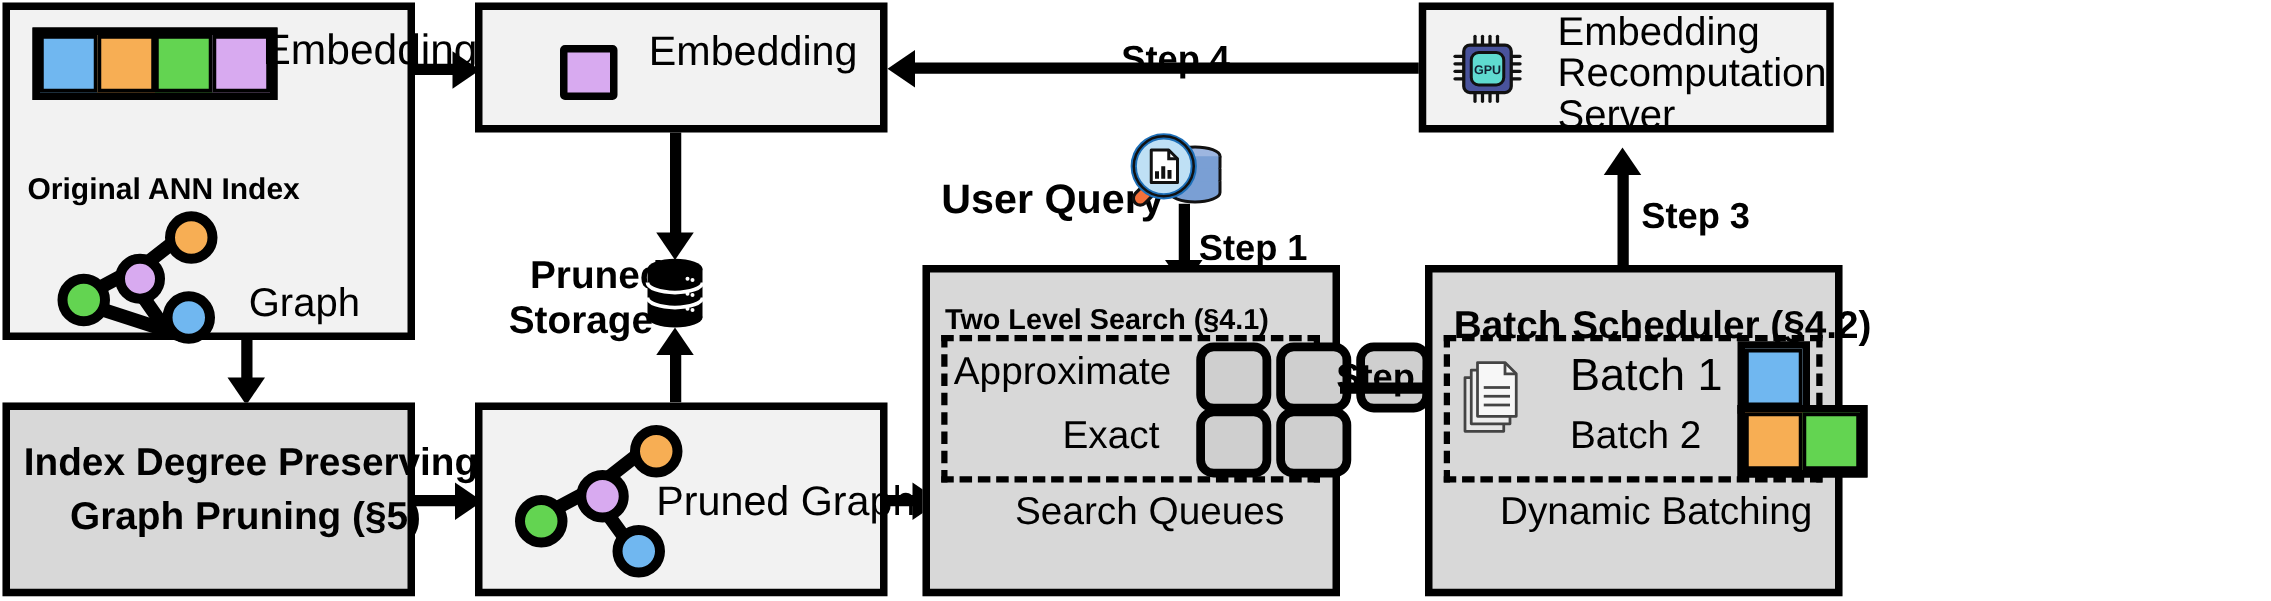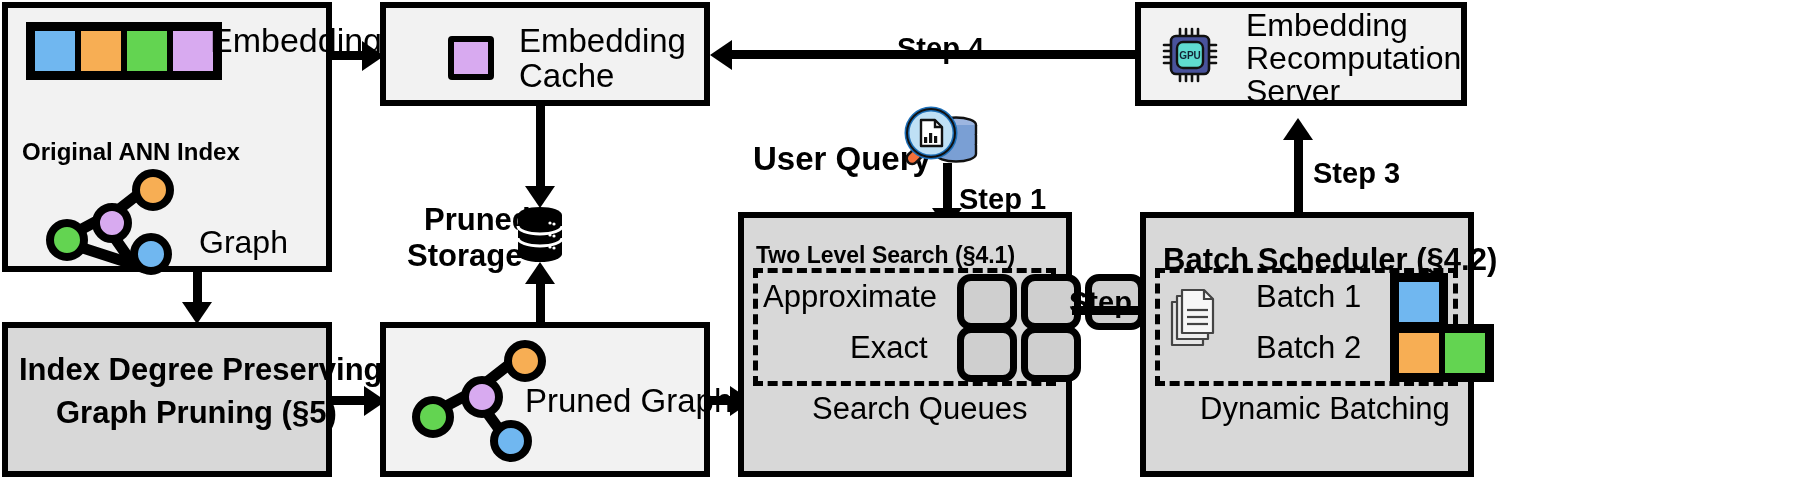--- a/index.html
+++ b/index.html
@@ -74,21 +74,20 @@
 
   <div class="ln" style="left:332px;top:51px;width:34px;height:9px;"></div>
   <div class="arrowhead ar-right" style="left:362px;top:41px;"></div>
 
   <div class="ln" style="left:332px;top:396px;width:36px;height:9px;"></div>
   <div class="arrowhead ar-right" style="left:364px;top:386px;"></div>
 
   <div class="box" style="left:380px;top:2px;width:330px;height:104px;"></div>
   <div class="chip" style="left:448px;top:36px;width:46px;height:44px;background:#d8aaf0;border-radius:4px;"></div>
   <div class="lbl" style="left:519px;top:23px;font-size:33px;">Embedding</div>
-  <div class="lbl" style="left:519px;top:58px;font-size:33px;">Cache</div>
 
   <div class="ln" style="left:536px;top:106px;width:9px;height:85px;"></div>
   <div class="arrowhead ar-down" style="left:525px;top:186px;"></div>
 
   <div class="lbl bold" style="left:424px;top:186px;font-size:31px;">Pruned</div>
   <div class="lbl bold" style="left:407px;top:222px;font-size:31px;">Storage</div>
 
   <div style="position:absolute;left:516px;top:206px;width:48px;height:56px;">
     <svg width="48" height="56" viewBox="0 0 48 56">
       <ellipse cx="24" cy="9" rx="22" ry="8" fill="#000"></ellipse>
@@ -188,21 +187,21 @@
       <path d="M3 14 h22 l9 9 v34 h-31 z" fill="#e6e6e6" stroke="#444" stroke-width="2.2" stroke-linejoin="round"></path>
       <path d="M8 8 h22 l9 9 v34 h-31 z" fill="#eeeeee" stroke="#444" stroke-width="2.2" stroke-linejoin="round"></path>
       <path d="M13 2 h22 l9 9 v34 h-31 z" fill="#f7f7f7" stroke="#444" stroke-width="2.2" stroke-linejoin="round"></path>
       <path d="M35 2 v9 h9" fill="none" stroke="#444" stroke-width="2.2"></path>
       <line x1="18" y1="22" x2="39" y2="22" stroke="#444" stroke-width="2.2"></line>
       <line x1="18" y1="29" x2="39" y2="29" stroke="#444" stroke-width="2.2"></line>
       <line x1="18" y1="36" x2="39" y2="36" stroke="#444" stroke-width="2.2"></line>
     </svg>
   </div>
 
-  <div class="lbl" style="left:1256px;top:280px;font-size:31px;">Batch 1</div>
+  <div class="lbl" style="left:1256px;top:280px;font-size:36px;">Batch 1</div>
   <div class="swatchrow" style="left:1390px;top:273px;">
     <div class="sw" style="background:#70b7f0;"></div>
   </div>
 
   <div class="lbl" style="left:1256px;top:331px;font-size:31px;">Batch 2</div>
   <div class="swatchrow" style="left:1390px;top:324px;">
     <div class="sw" style="background:#f7ae54;"></div>
     <div class="sw" style="background:#63d451;"></div>
   </div>
 

